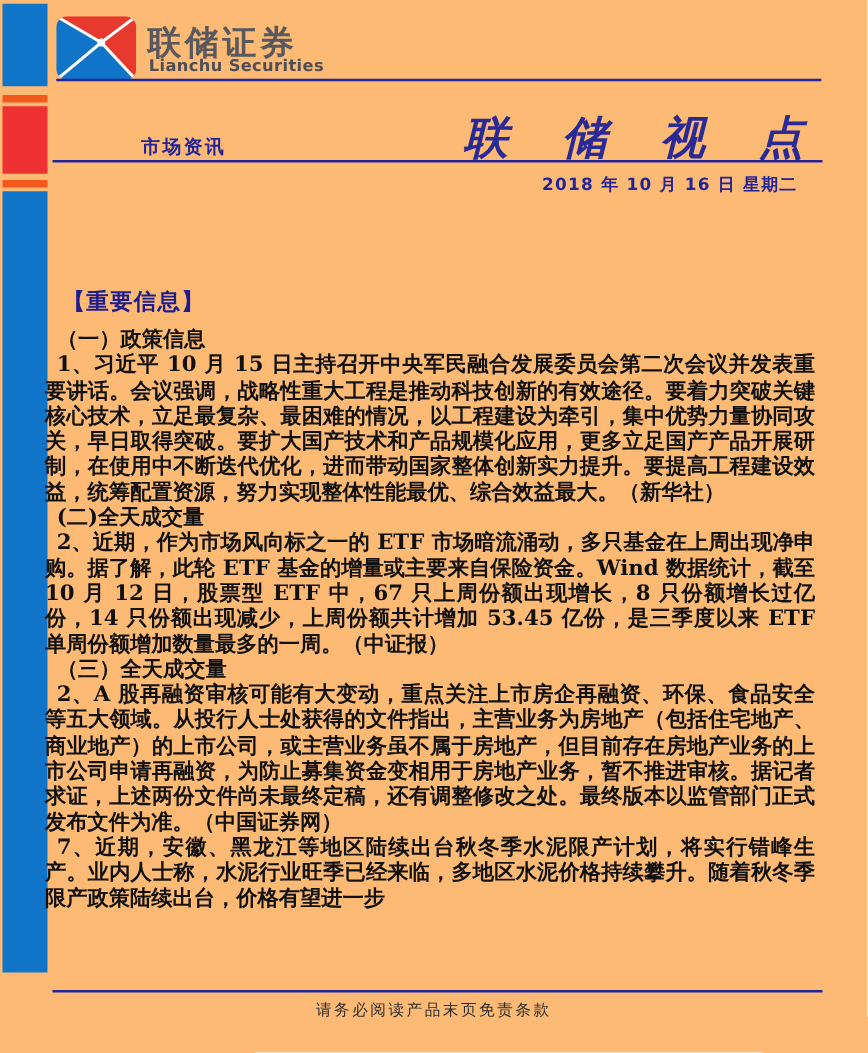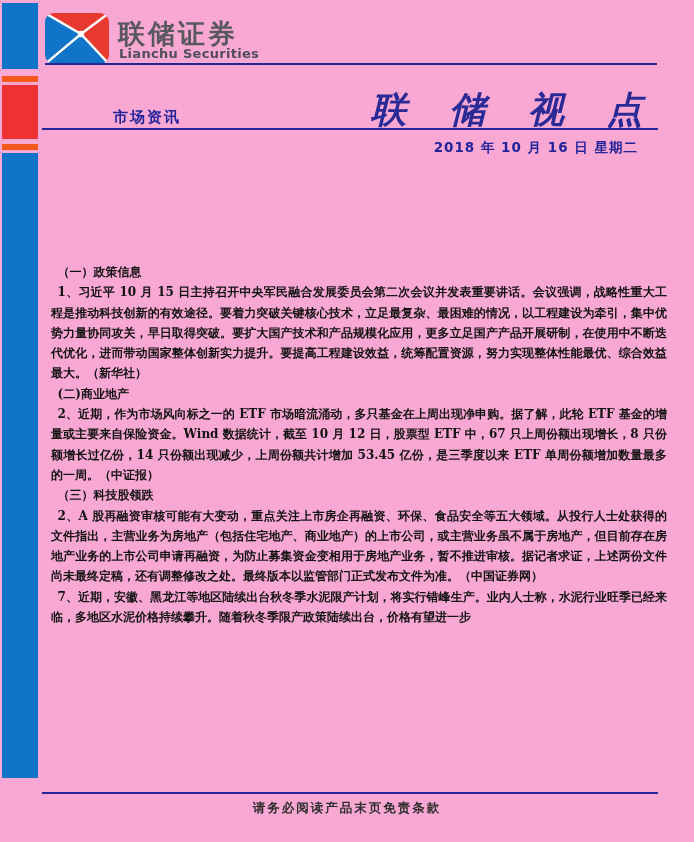--- a/index.html
+++ b/index.html
@@ -2,21 +2,21 @@
 <html><head>
 <meta charset="utf-8">
 <style>
   * { margin: 0; padding: 0; box-sizing: border-box; }
   html, body { background: #ffffff; }
   body { font-family: "DejaVu Sans", sans-serif; }
   .page {
     position: relative;
     width: 694px;
     height: 842px;
-    background: #f9a8d4;
+    background: #fdba74;
     overflow: hidden;
   }
 
   
   .vbar { position: absolute; left: 2px; width: 36px; }
   .vbar.b1 { top: 3px;   height: 66px;  background: #1074c8; }
   .vbar.o1 { top: 76px;  height: 6px;   background: #f3581d; }
   .vbar.r1 { top: 85px;  height: 54px;  background: #ee3234; }
   .vbar.o2 { top: 144px; height: 6px;   background: #f3581d; }
   .vbar.b2 { top: 153px; height: 625px; background: #1074c8; }
@@ -63,36 +63,36 @@
   }
 
   
   .section-title {
     position: absolute; left: 50px; top: 229px;
     font-size: 18px; font-weight: bold; color: #1d1d90;
     letter-spacing: 1px;
     font-family: "DejaVu Serif", serif;
   }
   .body-text {
-    position: absolute; left: 51px; top: 262px; width: 616px;
-    font-size: 12px; line-height: 20.3px; color: #111111;
+    position: absolute; left: 36px; top: 262px; width: 616px;
+    font-size: 17px; line-height: 20.3px; color: #111111;
     font-weight: bold; text-align: justify;
     font-family: "DejaVu Serif", serif;
   }
   .body-text p { text-indent: 0.55em; }
 
   
   .rule-bottom {
     position: absolute; left: 42px; top: 792px; width: 616px; height: 2px;
     background: #23239a;
   }
   .footer-text {
     position: absolute; left: 0; top: 800px; width: 694px;
     text-align: center; font-size: 12.5px; color: #2e2e2e;
-    letter-spacing: 2px; font-weight: bold;
+    letter-spacing: 2px; font-weight: normal;
     font-family: "DejaVu Serif", serif;
   }
 </style>
 </head>
 <body>
 
 <div class="page">
 
   <div class="vbar b1"></div>
   <div class="vbar o1"></div>
@@ -122,27 +122,28 @@
   </div>
   <div class="company-cn">联储证券</div>
   <div class="company-en">Lianchu Securities</div>
   <div class="rule-top"></div>
 
   <div class="report-type">市场资讯</div>
   <div class="masthead">联 储 视 点</div>
   <div class="rule-mid"></div>
   <div class="date-line">2018 年 10 月 16 日  星期二</div>
 
+  <div class="section-title">【重要信息】</div>
 
   <div class="body-text">
     <p>（一）政策信息</p>
     <p>1、习近平 10 月 15 日主持召开中央军民融合发展委员会第二次会议并发表重要讲话。会议强调，战略性重大工程是推动科技创新的有效途径。要着力突破关键核心技术，立足最复杂、最困难的情况，以工程建设为牵引，集中优势力量协同攻关，早日取得突破。要扩大国产技术和产品规模化应用，更多立足国产产品开展研制，在使用中不断迭代优化，进而带动国家整体创新实力提升。要提高工程建设效益，统筹配置资源，努力实现整体性能最优、综合效益最大。（新华社）</p>
-    <p>(二)商业地产</p>
+    <p>(二)全天成交量</p>
     <p>2、近期，作为市场风向标之一的 ETF 市场暗流涌动，多只基金在上周出现净申购。据了解，此轮 ETF 基金的增量或主要来自保险资金。Wind 数据统计，截至 10 月 12 日，股票型 ETF 中，67 只上周份额出现增长，8 只份额增长过亿份，14 只份额出现减少，上周份额共计增加 53.45 亿份，是三季度以来 ETF 单周份额增加数量最多的一周。（中证报）</p>
-    <p>（三）科技股领跌</p>
+    <p>（三）全天成交量</p>
     <p>2、A 股再融资审核可能有大变动，重点关注上市房企再融资、环保、食品安全等五大领域。从投行人士处获得的文件指出，主营业务为房地产（包括住宅地产、商业地产）的上市公司，或主营业务虽不属于房地产，但目前存在房地产业务的上市公司申请再融资，为防止募集资金变相用于房地产业务，暂不推进审核。据记者求证，上述两份文件尚未最终定稿，还有调整修改之处。最终版本以监管部门正式发布文件为准。（中国证券网）</p>
     <p>7、近期，安徽、黑龙江等地区陆续出台秋冬季水泥限产计划，将实行错峰生产。业内人士称，水泥行业旺季已经来临，多地区水泥价格持续攀升。随着秋冬季限产政策陆续出台，价格有望进一步</p>
   </div>
 
   <div class="rule-bottom"></div>
   <div class="footer-text">请务必阅读产品末页免责条款</div>
 
 </div>
 
 </body></html>

